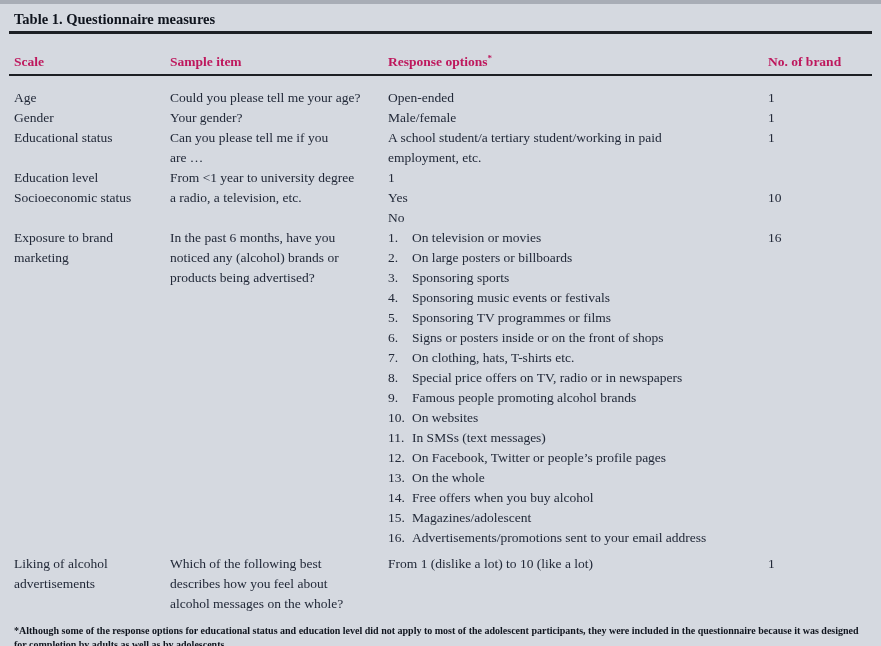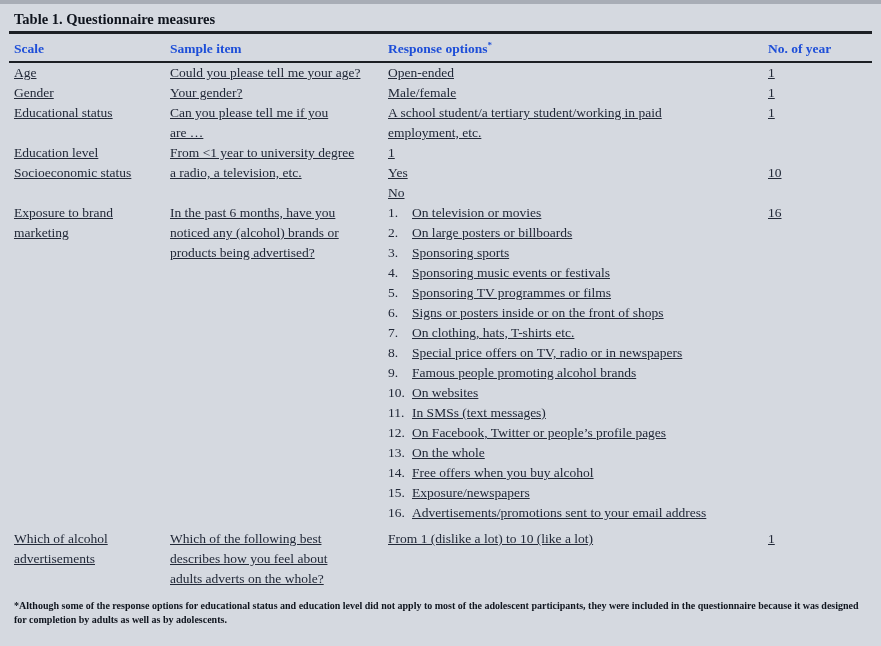--- a/index.html
+++ b/index.html
@@ -36,32 +36,31 @@
   .grid-row {
     display: grid;
     grid-template-columns: 156px 218px 380px 1fr;
     padding-left: 14px;
     box-sizing: border-box;
   }
   .header-row {
     font-weight: bold;
     font-size: 13.5px;
     line-height: 18px;
-    color: #1d4ed8;
-    padding-top: 6px;
+    color: #be185d;
+    padding-top: 19px;
     padding-bottom: 3px;
   }
   .header-row sup {
     font-size: 9px;
     line-height: 0;
   }
   .tbody {
-    padding-top: 0;
+    padding-top: 12px;
     font-size: 13.5px;
-    text-decoration: underline;
   }
   .cell { line-height: 20px; }
   .cell .line { white-space: nowrap; }
   .numline { white-space: nowrap; }
   .numline .num {
     display: inline-block;
     min-width: 24px;
   }
   .gap-top { margin-top: 6px; }
   .footnote {
@@ -81,21 +80,21 @@
   <div class="top-strip"></div>
 
   <div class="table-title">Table 1. Questionnaire measures</div>
 
   <div class="rule-thick"></div>
 
   <div class="grid-row header-row">
     <div>Scale</div>
     <div>Sample item</div>
     <div><span>Response options</span><sup>*</sup></div>
-    <div>No. of year</div>
+    <div>No. of brand</div>
   </div>
 
   <div class="rule-thin"></div>
 
   <div class="tbody">
 
     <div class="grid-row">
       <div class="cell">
           <div class="line">Age</div>
         </div>
@@ -178,35 +177,35 @@
           <div class="numline"><span class="num">5.</span><span>Sponsoring TV programmes or films</span></div>
           <div class="numline"><span class="num">6.</span><span>Signs or posters inside or on the front of shops</span></div>
           <div class="numline"><span class="num">7.</span><span>On clothing, hats, T-shirts etc.</span></div>
           <div class="numline"><span class="num">8.</span><span>Special price offers on TV, radio or in newspapers</span></div>
           <div class="numline"><span class="num">9.</span><span>Famous people promoting alcohol brands</span></div>
           <div class="numline"><span class="num">10.</span><span>On websites</span></div>
           <div class="numline"><span class="num">11.</span><span>In SMSs (text messages)</span></div>
           <div class="numline"><span class="num">12.</span><span>On Facebook, Twitter or people’s profile pages</span></div>
           <div class="numline"><span class="num">13.</span><span>On the whole</span></div>
           <div class="numline"><span class="num">14.</span><span>Free offers when you buy alcohol</span></div>
-          <div class="numline"><span class="num">15.</span><span>Exposure/newspapers</span></div>
+          <div class="numline"><span class="num">15.</span><span>Magazines/adolescent</span></div>
           <div class="numline"><span class="num">16.</span><span>Advertisements/promotions sent to your email address</span></div>
         </div>
       <div class="cell">16</div>
     </div>
 
     <div class="grid-row gap-top">
       <div class="cell">
-          <div class="line">Which of alcohol</div>
+          <div class="line">Liking of alcohol</div>
           <div class="line">advertisements</div>
         </div>
       <div class="cell">
           <div class="line">Which of the following best</div>
           <div class="line">describes how you feel about</div>
-          <div class="line">adults adverts on the whole?</div>
+          <div class="line">alcohol messages on the whole?</div>
         </div>
       <div class="cell">
           <div class="line">From 1 (dislike a lot) to 10 (like a lot)</div>
         </div>
       <div class="cell">1</div>
     </div>
 
   </div>
 
   <div class="footnote">*Although some of the response options for educational status and education level did not apply to most of the adolescent participants, they were included in the questionnaire because it was designed for completion by adults as well as by adolescents.</div>

